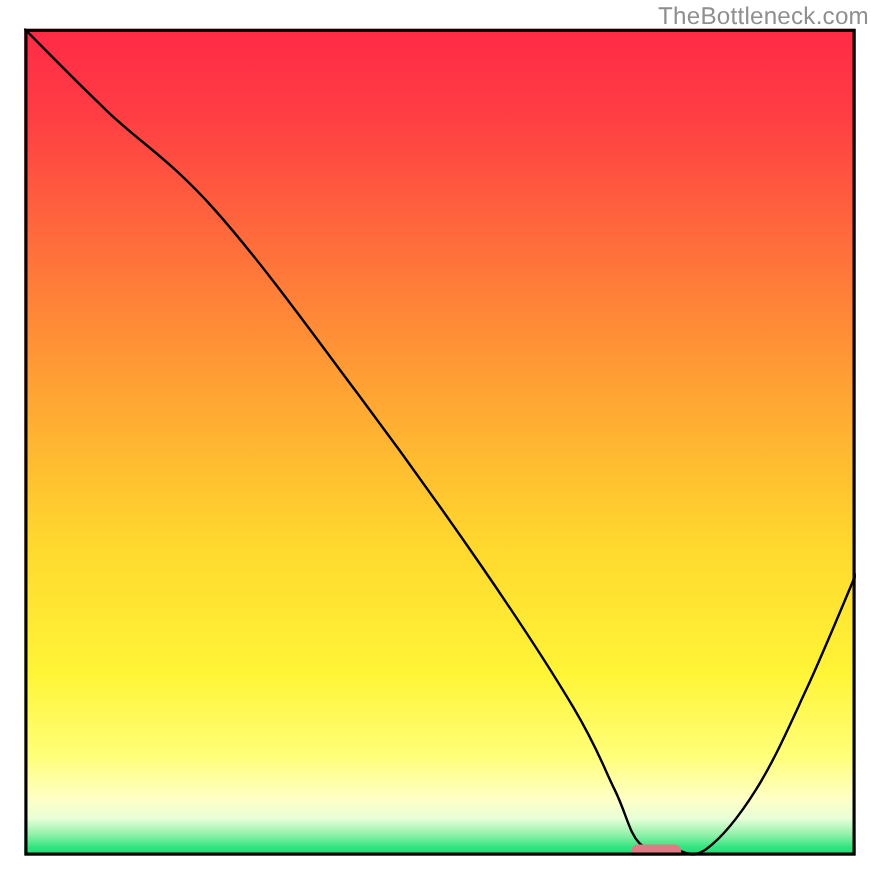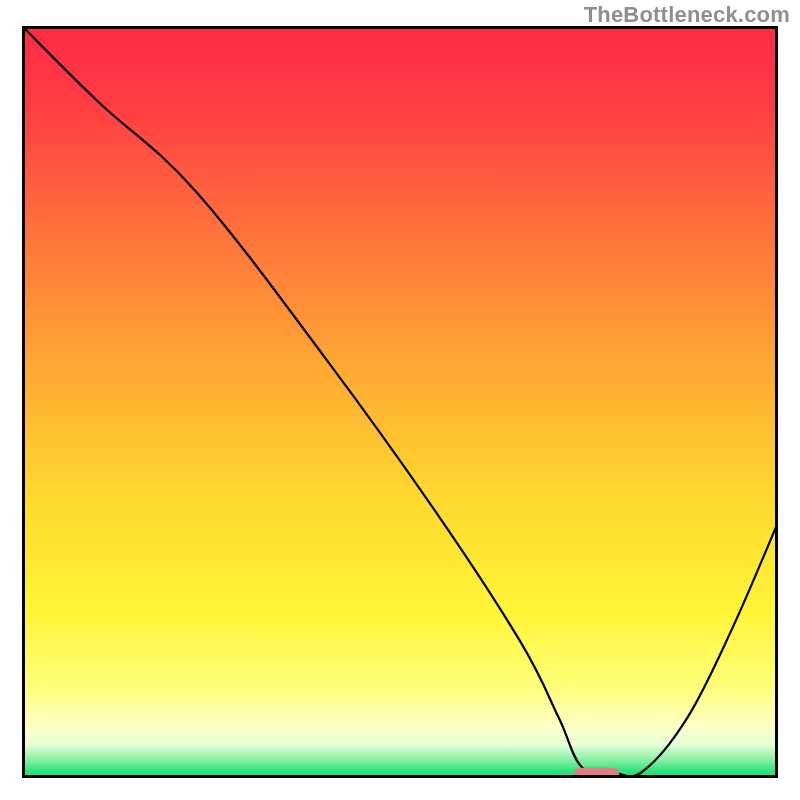--- a/index.html
+++ b/index.html
@@ -13,21 +13,21 @@
   .container {
     position: relative;
     width: 800px;
     height: 800px;
   }
   .watermark {
     position: absolute;
     top: 2px;
     right: 10px;
     font-size: 22px;
-    font-weight: bold;
+    font-weight: normal;
     color: #8f8f8f;
     letter-spacing: 0.2px;
   }
   .plot {
     position: absolute;
     left: 22px;
     top: 26px;
     width: 756px;
     height: 752px;
   }

